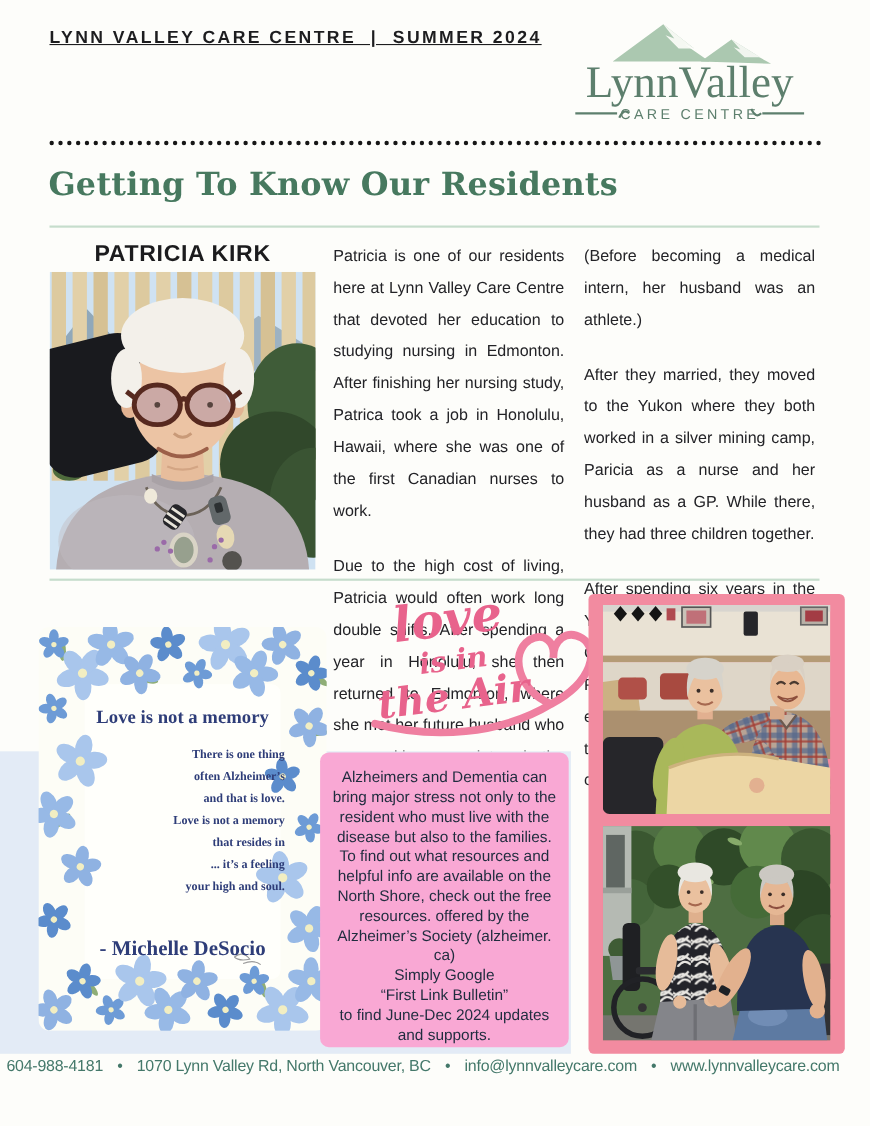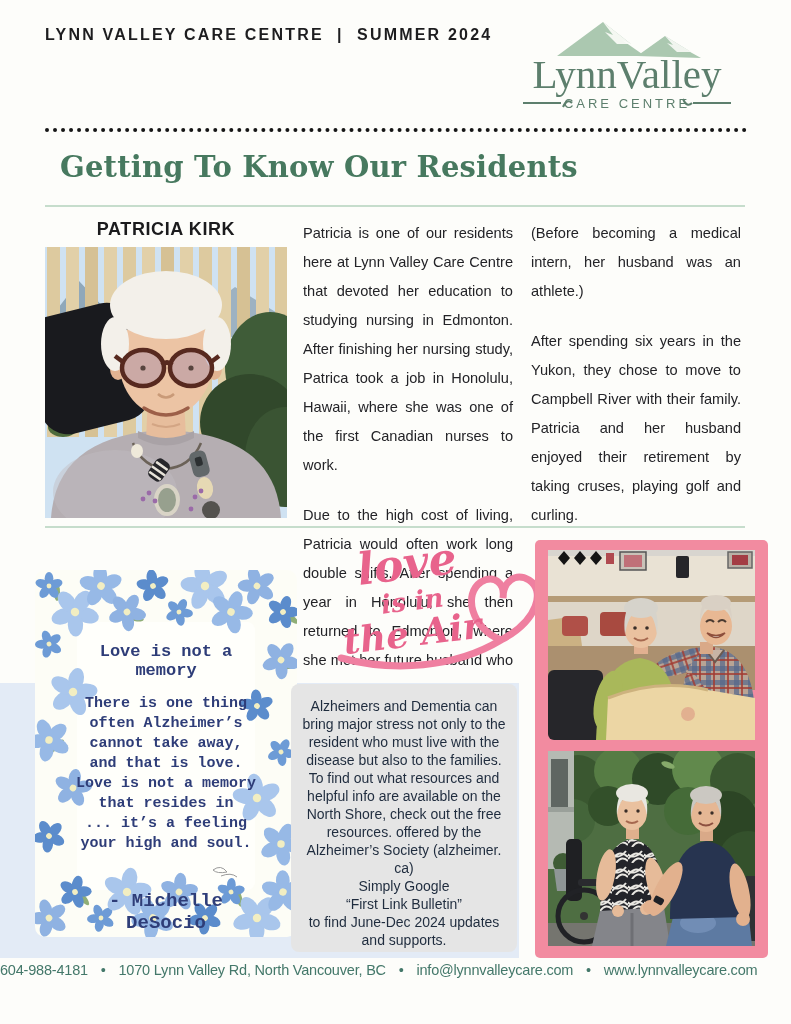--- a/index.html
+++ b/index.html
@@ -1,76 +1,76 @@
 <!DOCTYPE html>
 <html><head>
 <meta charset="utf-8">
 <style>
   html,body{margin:0;padding:0;background:#e9e9e9;}
   #page{position:relative;width:791px;height:1024px;margin:0 auto;background:#fdfdfa;
         font-family:"Liberation Sans",sans-serif;overflow:hidden;}
 
   
   .kicker{position:absolute;left:45px;top:26px;font-size:16px;font-weight:700;
-          letter-spacing:2.2px;color:#1d1d1f;white-space:pre;}
+          letter-spacing:2.2px;color:#1d1d1f;white-space:pre;text-decoration:underline;}
   .title{position:absolute;left:43px;top:48px;font-size:55px;font-weight:800;
          color:#2d72c1;letter-spacing:-1px;}
   .logo{position:absolute;left:505px;top:10px;width:245px;height:110px;}
   .dotted{position:absolute;left:45px;top:128px;width:702px;height:0;
           border-top:4px dotted #161616;}
 
   
   .section-heading{position:absolute;left:44px;top:150px;font-family:"DejaVu Serif",serif;
-                   font-weight:700;font-size:29px;color:#47795f;letter-spacing:0.2px;margin-left:16px;}
+                   font-weight:700;font-size:29px;color:#47795f;letter-spacing:0.2px;}
   .rule{position:absolute;left:45px;width:700px;height:2px;background:#c6ddcc;}
   .rule-a{top:205px}
   .rule-b{top:526px}
 
   .caption{position:absolute;left:45px;top:219px;width:242px;text-align:center;
-           font-weight:700;font-size:18px;letter-spacing:0.6px;color:#1b1b1d;}
+           font-weight:700;font-size:21px;letter-spacing:0.6px;color:#1b1b1d;}
   .photo-patricia{position:absolute;left:45px;top:247px;width:242px;height:271px;
                   overflow:hidden;}
 
   .col{position:absolute;top:219px;width:210px;}
   .col-1{left:303px}
   .col-2{left:531px}
   .col p{margin:0 0 21px 0;font-size:14.6px;line-height:29px;text-align:justify;
          color:#232327;}
 
   
   .blue-band{position:absolute;left:0;top:683px;width:519px;height:275px;background:#e3ebf6;}
 
   .floral-card{position:absolute;left:35px;top:570px;width:262px;height:367px;}
   .poem{position:absolute;left:73px;top:642px;width:186px;text-align:center;
-        font-family:Liberation Mono, monospace;font-weight:700;color:#2e3d78;}
+        font-family:Liberation Serif, serif;font-weight:700;color:#2e3d78;}
   .poem-title{font-size:17px;margin-bottom:14px;}
-  .poem-line{display:block;font-size:15px;line-height:20px;}
+  .poem-line{display:block;font-size:11px;line-height:20px;text-align:right;}
   .poem-attribution{display:block;margin-top:36px;font-size:19px;}
 
   .script-block{position:absolute;left:333px;top:536px;width:208px;height:140px;}
   .script-line{position:absolute;color:#e8638c;font-family:"DejaVu Serif",serif;
                font-style:italic;font-weight:700;transform:rotate(-7deg);white-space:nowrap;}
   .script-1{left:24px;top:2px;font-size:44px;}
   .script-2{left:48px;top:50px;font-size:26px;}
   .script-3{left:10px;top:76px;font-size:36px;}
   .heart-svg{position:absolute;left:0;top:0;width:208px;height:140px;}
 
   .info-panel{position:absolute;left:291px;top:684px;width:226px;height:268px;
-              background:#e5e5e5;border-radius:8px;}
+              background:#f9a8d4;border-radius:8px;}
   .info-text{padding:13px 9px;font-size:14px;line-height:18px;text-align:center;
              color:#1f2c3e;font-weight:500;}
   .info-line{display:block;}
 
   .photo-frame{position:absolute;left:535px;top:540px;width:233px;height:418px;
                background:#f28ba0;border-radius:5px;}
   .photo-couple-1{position:absolute;left:13px;top:10px;width:207px;height:190px;overflow:hidden;}
   .photo-couple-2{position:absolute;left:13px;top:211px;width:207px;height:195px;overflow:hidden;}
 
   
-  .footer{position:absolute;left:0;top:962px;width:769px;text-align:left;
+  .footer{position:absolute;left:0;top:962px;width:769px;text-align:center;
           font-size:14.5px;color:#44786a;font-weight:500;letter-spacing:-0.2px;}
   .footer .sep{margin:0 9px;}
 </style>
 </head>
 <body>
 
 <div id="page">
 
   <div class="kicker">LYNN VALLEY CARE CENTRE  |  SUMMER 2024</div>
 
@@ -173,20 +173,21 @@
       </g>
     </svg>
   </div>
 
   <div class="col col-1 body-text">
     <p>Patricia is one of our residents here at Lynn Valley Care Centre that devoted her education to studying nursing in Edmonton. After finishing her nursing study, Patrica took a job in Honolulu, Hawaii, where she was one of the first Canadian nurses to work.</p>
     <p>Due to the high cost of living, Patricia would often work long double shifts. After spending a year in Honolulu, she then returned to Edmonton, where she met her future husband who was working as an intern in the university hospital.</p>
   </div>
   <div class="col col-2 body-text">
     <p>(Before becoming a medical intern, her husband was an athlete.)</p>
+    <p>After they married, they moved to the Yukon where they both worked in a silver mining camp, Paricia as a nurse and her husband as a GP. While there, they had three children together.</p>
     <p>After spending six years in the Yukon, they chose to move to Campbell River with their family. Patricia and her husband enjoyed their retirement by taking cruses, playing golf and curling.</p>
   </div>
 
   <div class="rule rule-b"></div>
 
   <div class="blue-band"></div>
 
   <div class="floral-card">
     <svg viewBox="0 0 262 367" width="262" height="367">
       <defs>
@@ -247,21 +248,20 @@
           <use href="#fl" transform="translate(246,274) rotate(97) scale(1.25)" fill="#97b9e6"></use>
         </g>
       <path d="M178,300 q8,-6 14,2 q-10,2 -14,-2 M186,306 q10,-4 16,1" stroke="#9a9a9a" stroke-width="1" fill="none"></path>
     </svg>
   </div>
 
   <div class="poem">
     <div class="poem-title">Love is not a memory</div>
     <span class="poem-line">There is one thing</span>
     <span class="poem-line">often Alzheimer’s</span>
-    <span class="poem-line">cannot take away,</span>
     <span class="poem-line">and that is love.</span>
     <span class="poem-line">Love is not a memory</span>
     <span class="poem-line">that resides in</span>
     <span class="poem-line">... it’s a feeling</span>
     <span class="poem-line">your high and soul.</span>
     <span class="poem-attribution">- Michelle DeSocio</span>
   </div>
 
   <div class="script-block">
     <svg class="heart-svg" viewBox="0 0 208 140">

